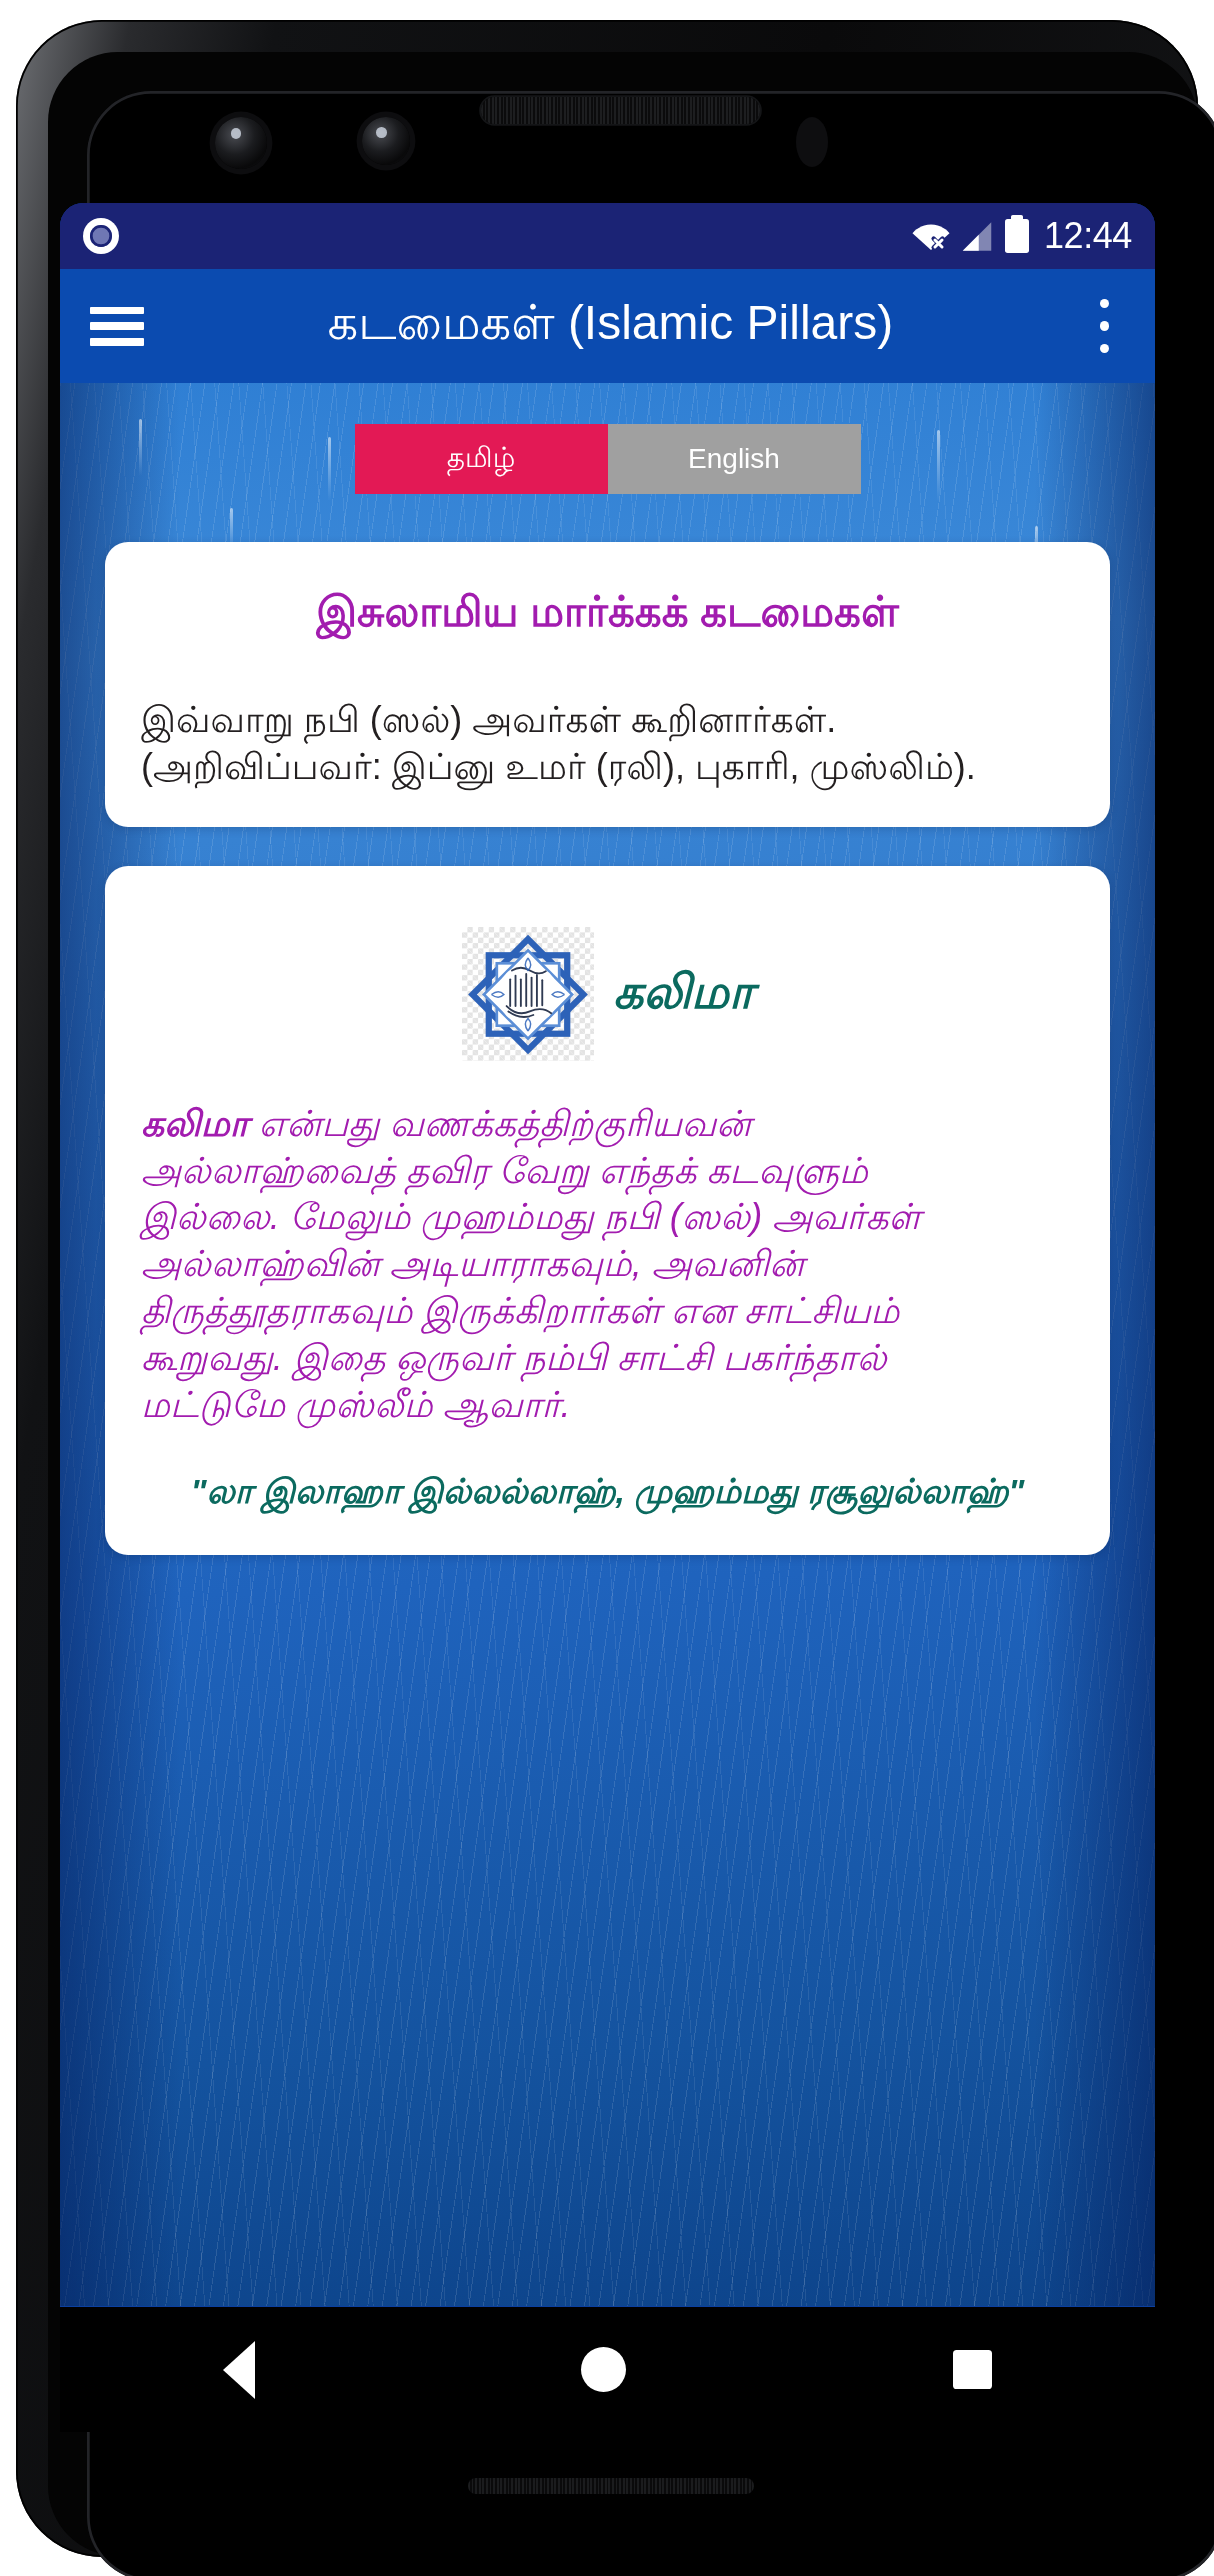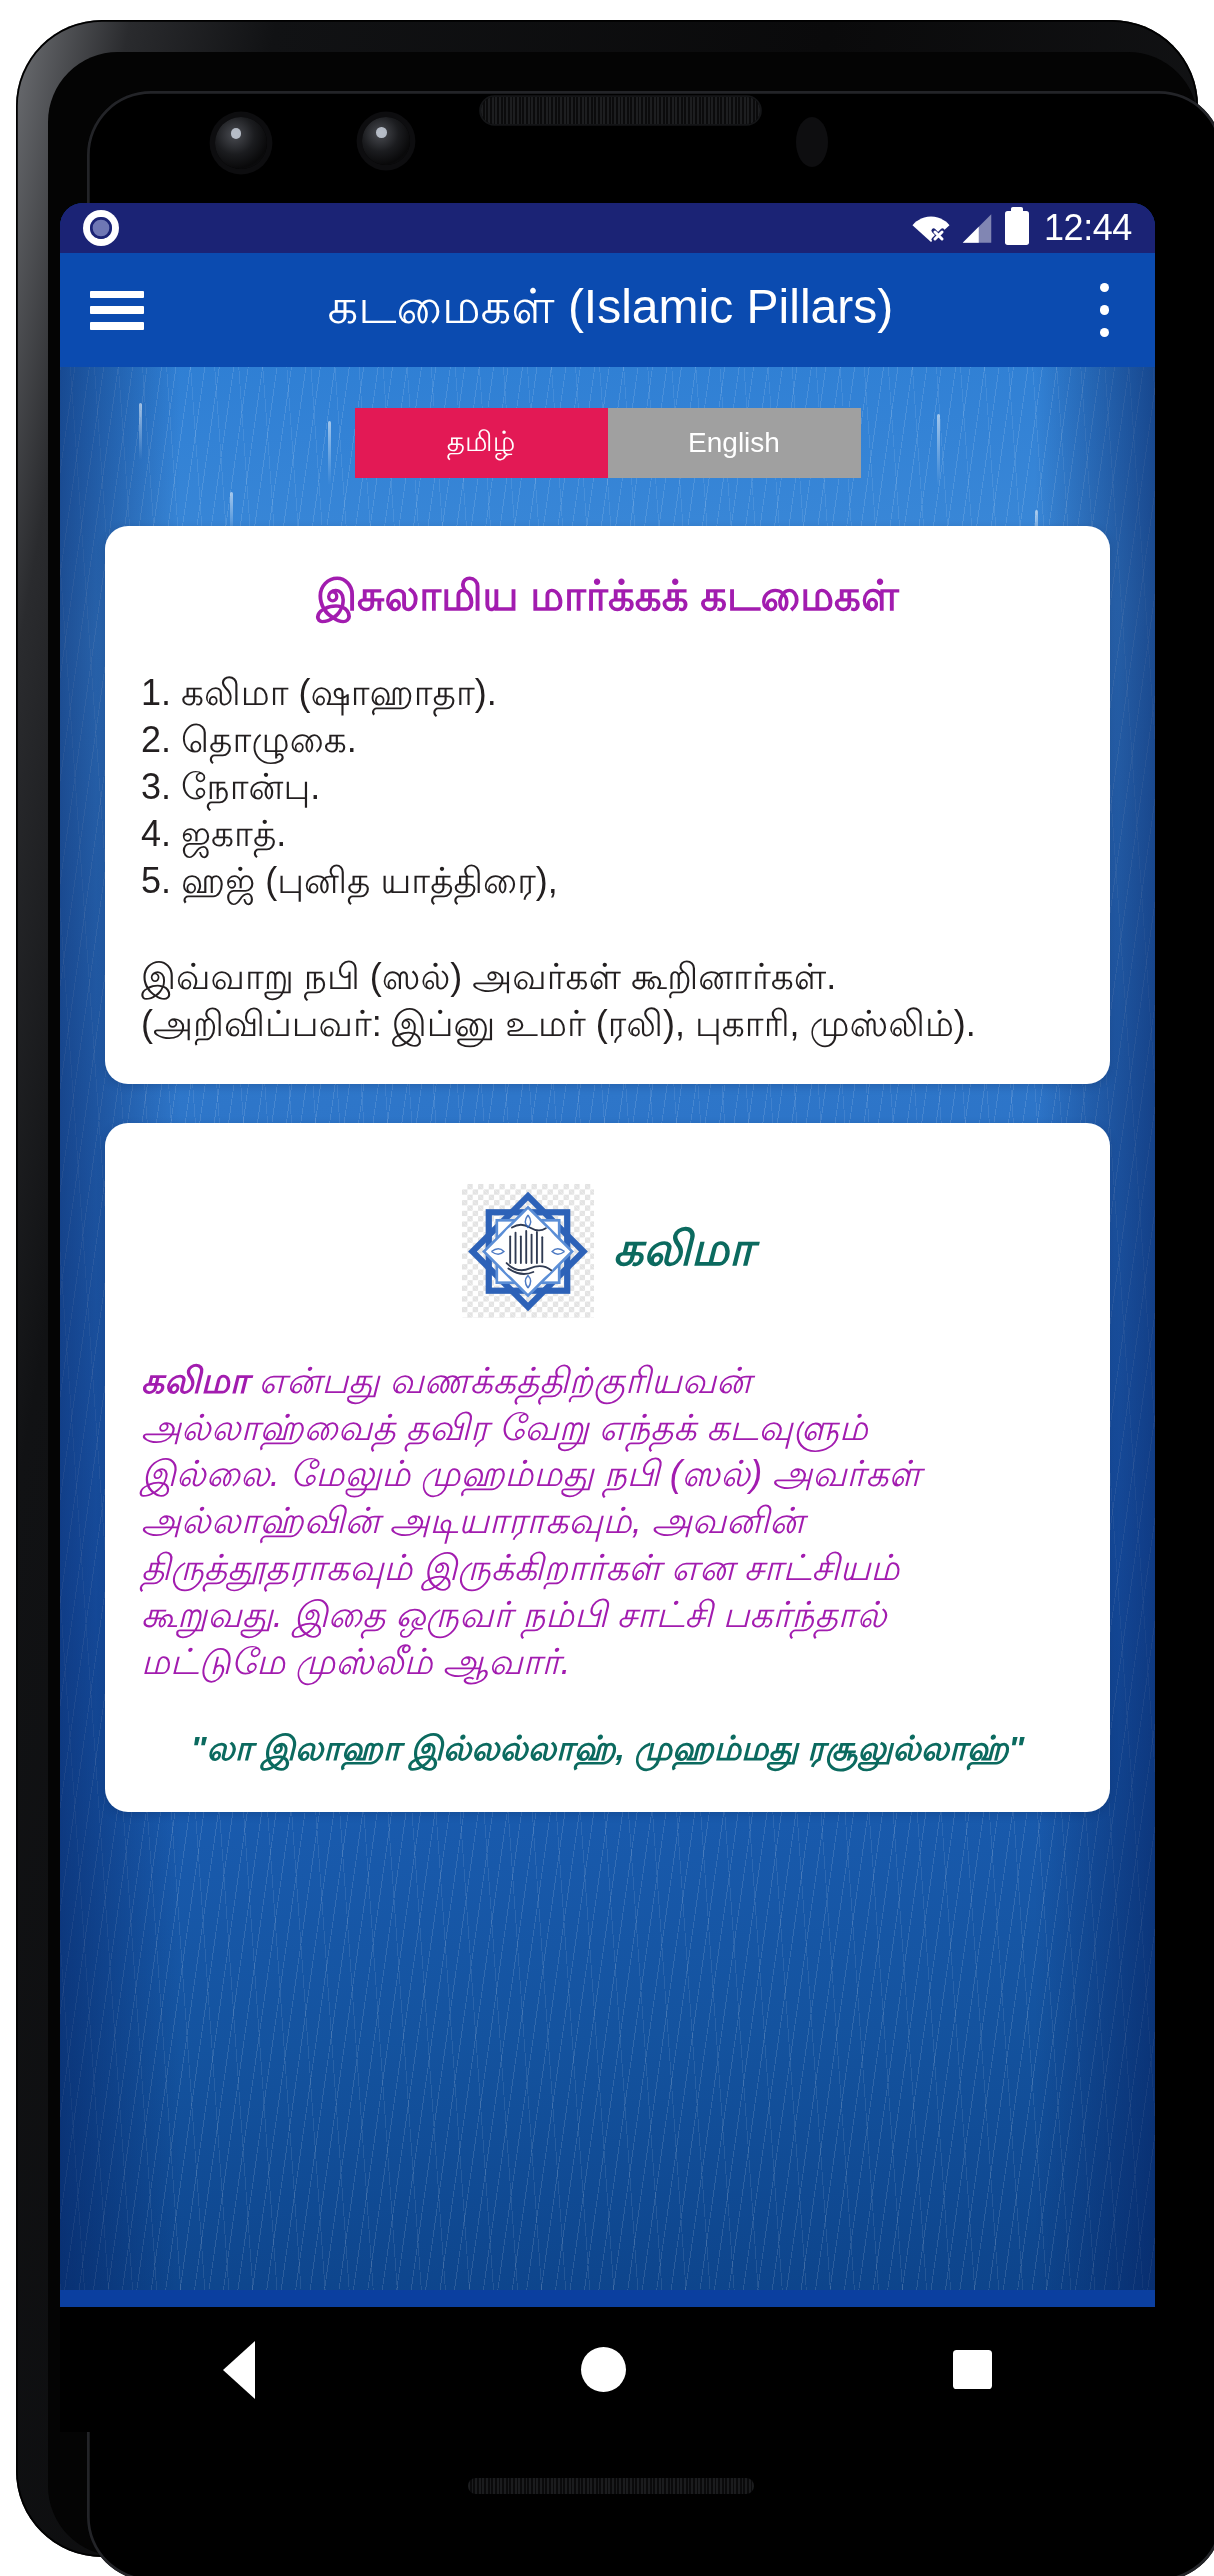--- a/index.html
+++ b/index.html
@@ -78,21 +78,21 @@
     left: 60px; top: 203px;
     width: 1095px; height: 2104px;
     overflow: hidden;
     background: #0b3fa0;
     border-radius: 23px 23px 0 0;
   }
 
   
   .statusbar {
     position: relative;
-    height: 50px;
+    height: 66px;
     background: #1b2375;
     display: flex; align-items: center;
     padding: 0 23px;
     border-radius: 19.7px 19.7px 0 0;
   }
   .notif-dot {
     width: 36px; height: 36px; border-radius: 50%;
     background: #fff;
     display:flex; align-items:center; justify-content:center;
   }
@@ -362,25 +362,20 @@
     <div class="droplet" style="left:107px; top:948px;height:63px;"></div>
     <div class="droplet" style="left:993px;top:984px;height:52px;"></div>
 
     <div class="tabs">
       <div class="tab active">தமிழ்</div>
       <div class="tab inactive">English</div>
     </div>
 
     <div class="card card-1">
       <div class="card-title">இசுலாமிய மார்க்கக் கடமைகள்</div>
-      <div class="list-block">1. கலிமா (ஷாஹாதா).
-2. தொழுகை.
-3. நோன்பு.
-4. ஜகாத்.
-5. ஹஜ் (புனித யாத்திரை),</div>
       <div class="closing-block">இவ்வாறு நபி (ஸல்) அவர்கள் கூறினார்கள்.
 (அறிவிப்பவர்: இப்னு உமர் (ரலி), புகாரி, முஸ்லிம்).</div>
     </div>
 
     <div class="card card-2">
       <div class="emblem-row">
         <div class="emblem">
           <svg width="122" height="123" viewBox="0 0 136 138">
             <g>
               <rect x="24" y="25" width="88" height="88" fill="none" stroke="#2d62b8" stroke-width="7"></rect>

